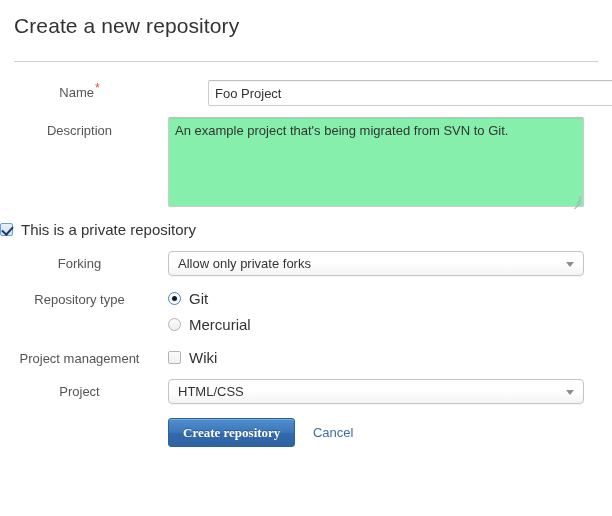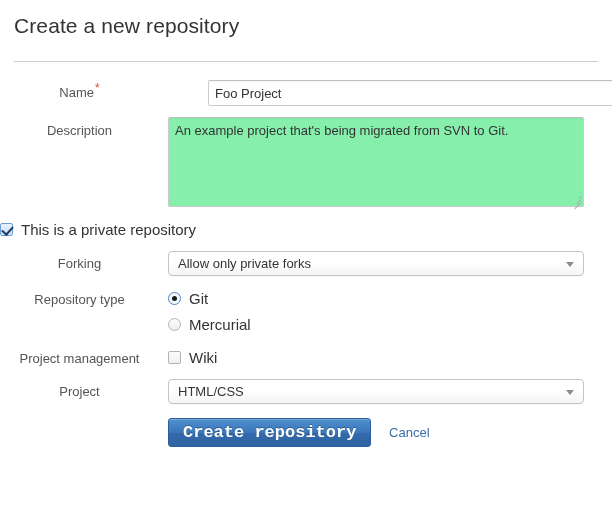--- a/index.html
+++ b/index.html
@@ -252,22 +252,22 @@
     margin-top: 14px;
   }
   .btn-primary {
     display: inline-block;
     height: 29px;
     padding: 0 14px;
     border: 1px solid #2b5f9e;
     border-radius: 3px;
     background: linear-gradient(to bottom, #4f8fd0 0%, #3b76b8 50%, #336aab 51%, #2f63a3 100%);
     color: #ffffff;
-    font-family: Liberation Mono, monospace;
-    font-size: 17px;
+    font-family: Liberation Serif, serif;
+    font-size: 13px;
     font-weight: bold;
     line-height: 27px;
     text-shadow: 0 -1px 0 rgba(0,0,0,0.28);
     box-shadow: inset 0 1px 0 rgba(255,255,255,0.25);
     cursor: pointer;
   }
   .cancel-link {
     margin-left: 14px;
     color: #3a6ea5;
     font-size: 13px;

